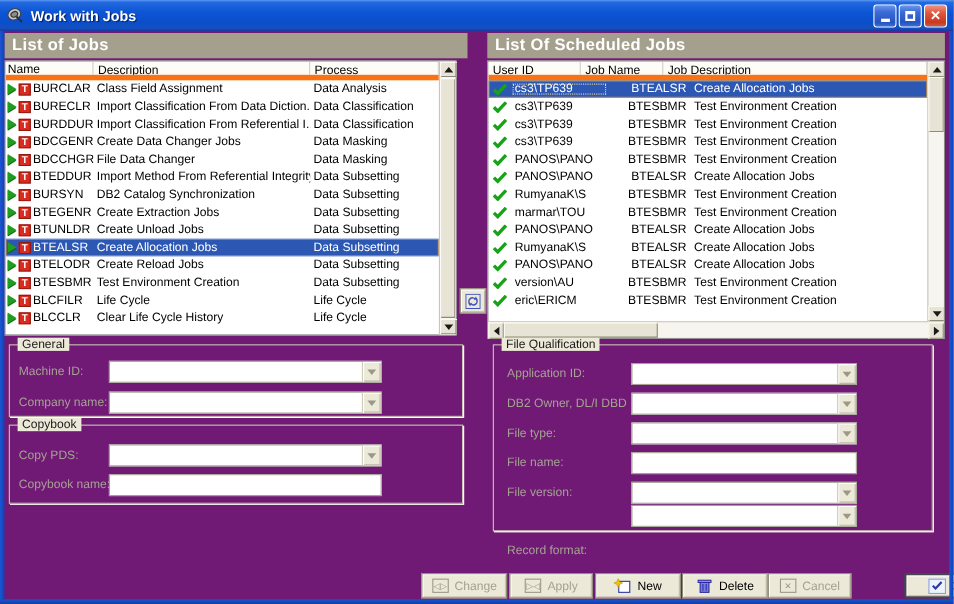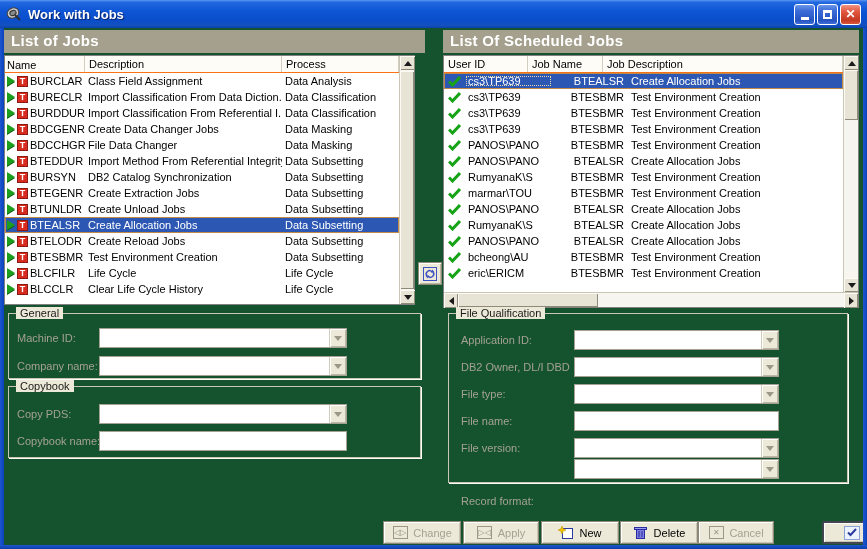--- a/index.html
+++ b/index.html
@@ -1,18 +1,18 @@
 <!DOCTYPE html>
 <html><head>
 <meta charset="utf-8">
 <style>
   * { margin:0; padding:0; box-sizing:border-box; }
   html,body { width:867px; height:549px; font-family:"Liberation Sans", sans-serif; }
   #window {
-    position:relative; width:867px; height:549px; background:#14532d; overflow:hidden;
+    position:relative; width:867px; height:549px; background:#701a75; overflow:hidden;
   }
   
   .win-border { position:absolute; background:linear-gradient(90deg,#1E55D0,#0B43BC); z-index:5; }
   #border-left { left:0; top:28px; width:4px; height:517px; }
   #border-right { right:0; top:28px; width:4px; height:517px; }
   #border-bottom { left:0; bottom:0; width:867px; height:4px; background:linear-gradient(180deg,#1E55D0,#0A3FA8); }
   #titlebar {
     position:absolute; left:0; top:0; width:867px; height:28px;
     background:linear-gradient(180deg,#5A96F2 0%, #2268E0 8%, #0D55D4 40%, #0B4ECB 72%, #1450BE 92%, #0A3FA8 100%);
     display:flex; align-items:center; padding:0 6px; z-index:6;
@@ -32,21 +32,21 @@
     font-size:15px; font-weight:bold; padding:2px 0 0 7px; letter-spacing:.3px; }
   #left-header { left:4px; top:30px; width:421px; }
   #right-header { left:443px; top:30px; width:416px; }
 
   
   .grid { position:absolute; background:#fff; border:1px solid #808080; display:flex; font-size:11px; }
   #left-grid { left:4px; top:55px; width:411px; height:250px; }
   #right-grid { left:443px; top:55px; width:416px; height:253px; flex-direction:column; }
   .grid-main { flex:1; display:flex; flex-direction:column; overflow:hidden; }
   .grid-row-area { flex:1; display:flex; overflow:hidden; }
-  .thead { display:flex; height:17px; background:#FDFCF7; border-bottom:1px solid #f97316; flex:none; }
+  .thead { display:flex; height:17px; background:#FDFCF7; border-bottom:5px solid #f97316; flex:none; }
   .th { padding:2px 4px 0 4px; border-right:1px solid #D2CFC0; overflow:hidden; white-space:nowrap; }
   .tbody { flex:1; overflow:hidden; }
   .trow { display:flex; height:16px; align-items:center; color:#000; }
   .trow.selected { background:#2C58B4; color:#fff; box-shadow:inset 0 0 0 1px #C28A48; }
   .cell { overflow:hidden; white-space:nowrap; padding:0 3px; }
   .c-name { width:80px; display:flex; align-items:center; gap:2px; padding-left:2px; }
   .c-desc { width:197px; }
   .c-proc { flex:1; }
   .icon-play { width:0; height:0; border-top:5px solid transparent; border-bottom:5px solid transparent;
     border-left:8px solid #1E9E1E; filter:drop-shadow(0 1px 0 #0A5A0A); flex:none; }
@@ -409,21 +409,21 @@
       <div class="cell c-user">PANOS\PANO</div>
       <div class="cell c-jname">BTEALSR</div>
       <div class="cell c-jdesc">Create Allocation Jobs</div>
     </div>
             <div class="trow">
       <div class="c-check">
         <svg width="13" height="11" viewBox="0 0 13 11">
           <path d="M1 5.5 L4.5 9 L12 1" fill="none" stroke="#17A317" stroke-width="3"></path>
         </svg>
       </div>
-      <div class="cell c-user">bcheong\AU</div>
+      <div class="cell c-user">version\AU</div>
       <div class="cell c-jname">BTESBMR</div>
       <div class="cell c-jdesc">Test Environment Creation</div>
     </div>
             <div class="trow">
       <div class="c-check">
         <svg width="13" height="11" viewBox="0 0 13 11">
           <path d="M1 5.5 L4.5 9 L12 1" fill="none" stroke="#17A317" stroke-width="3"></path>
         </svg>
       </div>
       <div class="cell c-user">eric\ERICM</div>

